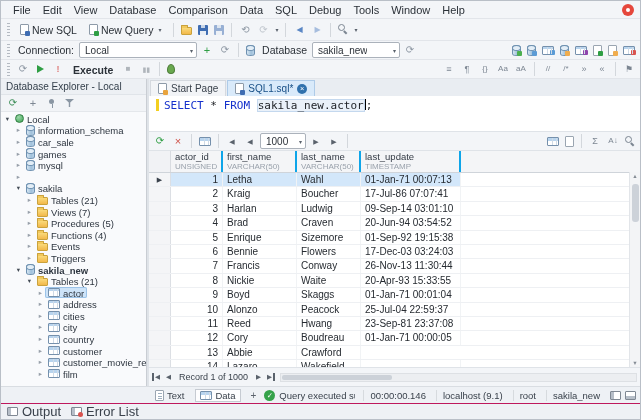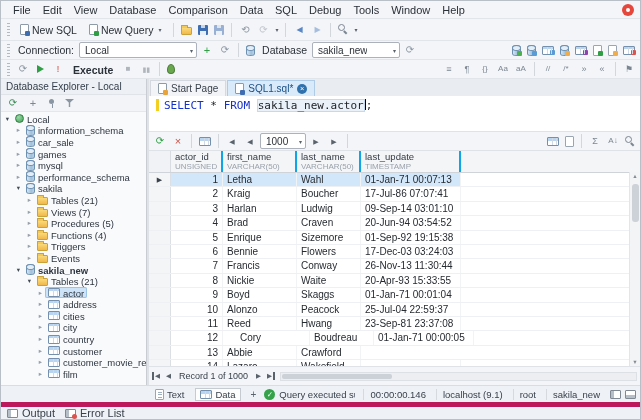--- a/index.html
+++ b/index.html
@@ -127,21 +127,21 @@
 
   
   .statusbar{flex:0 0 17px;display:flex;align-items:center;background:#eef1f5;border-top:1px solid #d9dde2;padding-left:149px;padding-right:4px;font-size:9.5px;color:#39414b;gap:4px}
   .rtabs{display:flex;align-items:center;gap:6px}
   .rtab{display:flex;align-items:center;gap:3px;padding:1px 5px;font-size:9.5px;cursor:pointer;color:#39414b}
   .rtab.active{background:#fdfdfe;box-shadow:inset 0 0 0 1px #c6cbd2}
   .plusbtn{font-size:10px;color:#5a626c;padding:0 4px;cursor:pointer}
   .okcircle{width:11px;height:11px;min-width:11px;border-radius:50%;background:#35a24a;color:#fff;font-size:7.5px;display:flex;align-items:center;justify-content:center}
   .status-msg{white-space:nowrap;overflow:hidden}
   .status-seg{padding:0 6px;border-left:1px solid #d6dade;white-space:nowrap}
-  .bottombar{flex:0 0 15px;display:flex;align-items:flex-start;background:#eef1f5;border-top:5px solid #be185d;padding:0 6px;gap:10px;font-size:11px;color:#39414b}
+  .bottombar{flex:0 0 15px;display:flex;align-items:flex-start;background:#eef1f5;border-top:1px solid #be185d;padding:0 6px;gap:10px;font-size:13px;color:#39414b}
   .bp{display:flex;align-items:center;gap:4px;cursor:pointer}
 </style>
 </head>
 <body>
 
 <div class="app">
 
   <div class="menubar">
     <div class="menu-items">
         <div class="menu-item">File</div>
@@ -378,24 +378,20 @@
           </div>
           <div class="tree-item" style="padding-left: 13px;">
             <span class="expander dimarrow">▸</span>
             <span class="node-body">
               <span class="icon i-db"></span>
               <span class="node-label">mysql</span>
             </span>
           </div>
           <div class="tree-item" style="padding-left: 13px;">
             <span class="expander dimarrow">▸</span>
-            <span class="node-body">
-              <span class="icon i-db"></span>
-              <span class="node-label">performance_schema</span>
-            </span>
           </div>
           <div class="tree-item" style="padding-left: 13px;">
             <span class="expander">▾</span>
             <span class="node-body">
               <span class="icon i-db"></span>
               <span class="node-label">sakila</span>
             </span>
           </div>
           <div class="tree-item" style="padding-left: 24px;">
             <span class="expander dimarrow">▸</span>
@@ -422,28 +418,28 @@
             <span class="expander dimarrow">▸</span>
             <span class="node-body">
               <span class="icon i-folder"></span>
               <span class="node-label">Functions (4)</span>
             </span>
           </div>
           <div class="tree-item" style="padding-left: 24px;">
             <span class="expander dimarrow">▸</span>
             <span class="node-body">
               <span class="icon i-folder"></span>
+              <span class="node-label">Events</span>
+            </span>
+          </div>
+          <div class="tree-item" style="padding-left: 24px;">
+            <span class="expander dimarrow">▸</span>
+            <span class="node-body">
+              <span class="icon i-folder"></span>
               <span class="node-label">Triggers</span>
-            </span>
-          </div>
-          <div class="tree-item" style="padding-left: 24px;">
-            <span class="expander dimarrow">▸</span>
-            <span class="node-body">
-              <span class="icon i-folder"></span>
-              <span class="node-label">Events</span>
             </span>
           </div>
           <div class="tree-item" style="padding-left: 13px;">
             <span class="expander">▾</span>
             <span class="node-body">
               <span class="icon i-db"></span>
               <span class="node-label" style="font-weight: bold;">sakila_new</span>
             </span>
           </div>
           <div class="tree-item" style="padding-left: 24px;">
@@ -687,21 +683,21 @@
               <div class="g-corner"></div>
               <div class="g-cell num" style="width: 52px;">11</div>
               <div class="g-cell" style="width: 74px;">Reed</div>
               <div class="g-cell" style="width: 64px;">Hwang</div>
               <div class="g-cell" style="width: 100px;">23-Sep-81 23:37:08</div>
               <div class="g-fill"></div>
             </div>
             <div class="grow">
               <div class="g-corner"></div>
               <div class="g-cell num" style="width: 52px;">12</div>
-              <div class="g-cell" style="width: 74px; margin-left: 13px;">Cory</div>
+              <div class="g-cell" style="width: 74px;">Cory</div>
               <div class="g-cell" style="width: 64px;">Boudreau</div>
               <div class="g-cell" style="width: 100px;">01-Jan-71 00:00:05</div>
               <div class="g-fill"></div>
             </div>
             <div class="grow">
               <div class="g-corner"></div>
               <div class="g-cell num" style="width: 52px;">13</div>
               <div class="g-cell" style="width: 74px;">Abbie</div>
               <div class="g-cell" style="width: 64px;">Crawford</div>
               <div class="g-fill"></div>

